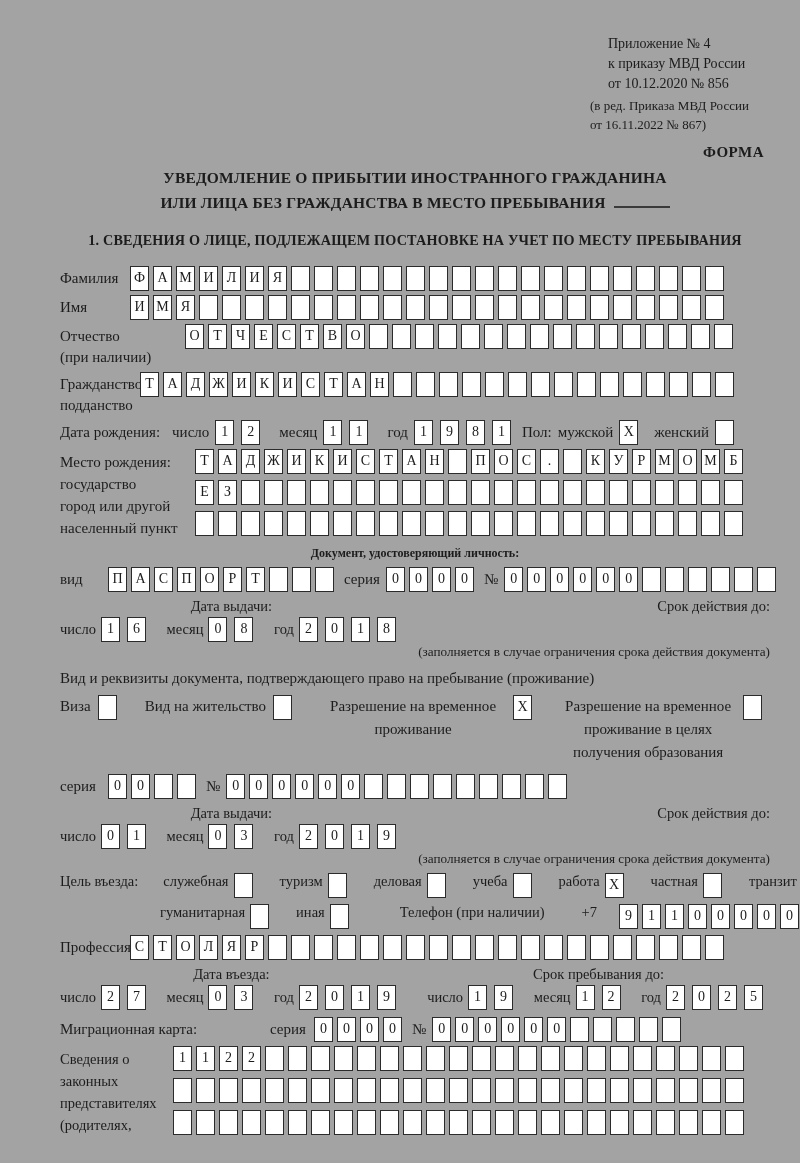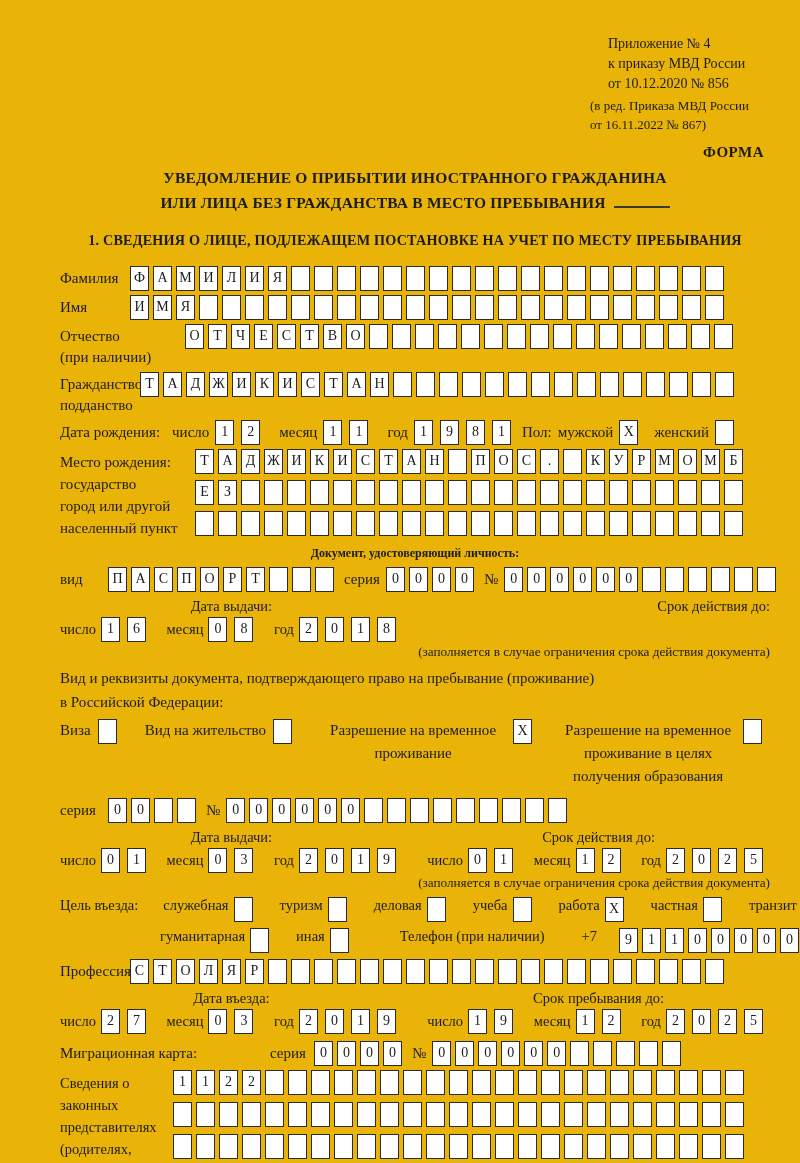--- a/index.html
+++ b/index.html
@@ -1,19 +1,19 @@
 <!DOCTYPE html>
 <html><head>
 <meta charset="utf-8">
 <style>
   html,body{margin:0;padding:0;background:#ffffff;}
   .page{
     width:800px;height:1163px;box-sizing:border-box;
     padding:34px 30px 0 60px;
-    background:#eab308;color:#1c1c1c;
+    background:#a3a3a3;color:#1c1c1c;
     font-family:"Liberation Serif","DejaVu Serif",serif;
     font-size:15px;overflow:hidden;position:relative;
   }
   
   .appendix{margin-left:auto;width:162px;font-size:14px;line-height:20px;}
   .amendment{margin-left:auto;width:180px;font-size:13px;line-height:19px;margin-top:2px;}
   .form-word{text-align:right;font-weight:bold;font-size:15px;letter-spacing:.5px;margin-top:10px;padding-right:6px;}
   .title{text-align:center;font-weight:bold;font-size:15.5px;line-height:25px;margin-top:4px;letter-spacing:.2px;}
   .blank-line{display:inline-block;width:56px;border-bottom:2px solid #3a3a3a;height:14px;margin-left:8px;vertical-align:baseline;}
   .sec-heading{text-align:center;font-weight:bold;font-size:14.2px;margin-top:17px;margin-bottom:17px;letter-spacing:.2px;}
@@ -154,21 +154,20 @@
         <span class="dsub">год</span><span class="boxes sp"><span class="cell">2</span><span class="cell">0</span><span class="cell">1</span><span class="cell">8</span></span>
       </div>
     </div>
     <div class="dgroup">
       <div class="dheading">Срок действия до:</div>
     </div>
   </div>
   <div class="note">(заполняется в случае ограничения срока действия документа)</div>
 
   <div class="intro">Вид и реквизиты документа, подтверждающего право на пребывание (проживание)</div>
-  <div class="intro">в Российской Федерации:</div>
 
   <div class="opts">
     <div class="opt">
       <span class="opt-label">Виза</span>
       <span class="boxes"><span class="cell"></span></span>
     </div>
     <div class="opt">
       <span class="opt-label">Вид на жительство</span>
       <span class="boxes"><span class="cell"></span></span>
     </div>
@@ -193,25 +192,20 @@
     <div class="dgroup">
       <div class="dheading">Дата выдачи:</div>
       <div class="dfields">
         <span class="dsub">число</span><span class="boxes sp"><span class="cell">0</span><span class="cell">1</span></span>
         <span class="dsub">месяц</span><span class="boxes sp"><span class="cell">0</span><span class="cell">3</span></span>
         <span class="dsub">год</span><span class="boxes sp"><span class="cell">2</span><span class="cell">0</span><span class="cell">1</span><span class="cell">9</span></span>
       </div>
     </div>
     <div class="dgroup">
       <div class="dheading">Срок действия до:</div>
-      <div class="dfields">
-        <span class="dsub">число</span><span class="boxes sp"><span class="cell">0</span><span class="cell">1</span></span>
-        <span class="dsub">месяц</span><span class="boxes sp"><span class="cell">1</span><span class="cell">2</span></span>
-        <span class="dsub">год</span><span class="boxes sp"><span class="cell">2</span><span class="cell">0</span><span class="cell">2</span><span class="cell">5</span></span>
-      </div>
     </div>
   </div>
   <div class="note">(заполняется в случае ограничения срока действия документа)</div>
 
   <div class="pitems" style="margin-top:4px;">
     <span class="pitem" style="margin-right:9px;">Цель въезда:</span>
     <span class="pitem">
         <span>служебная</span>
         <span class="boxes"><span class="cell"></span></span>
       </span>

